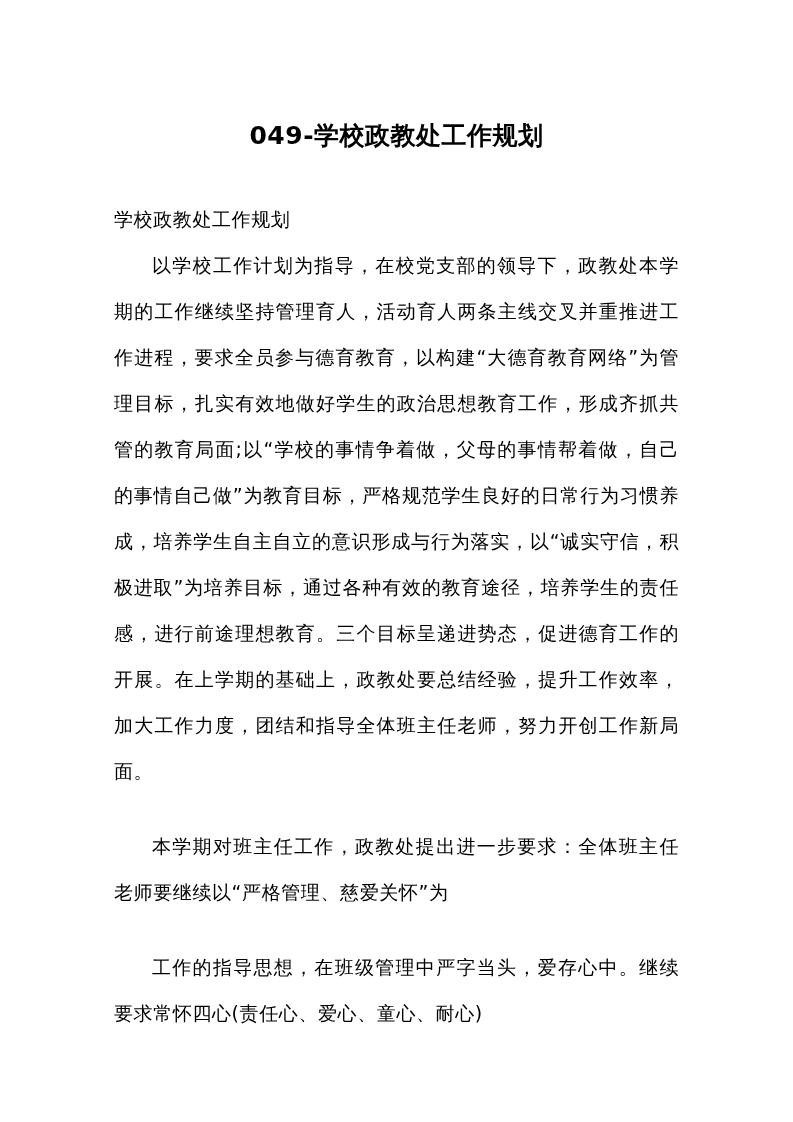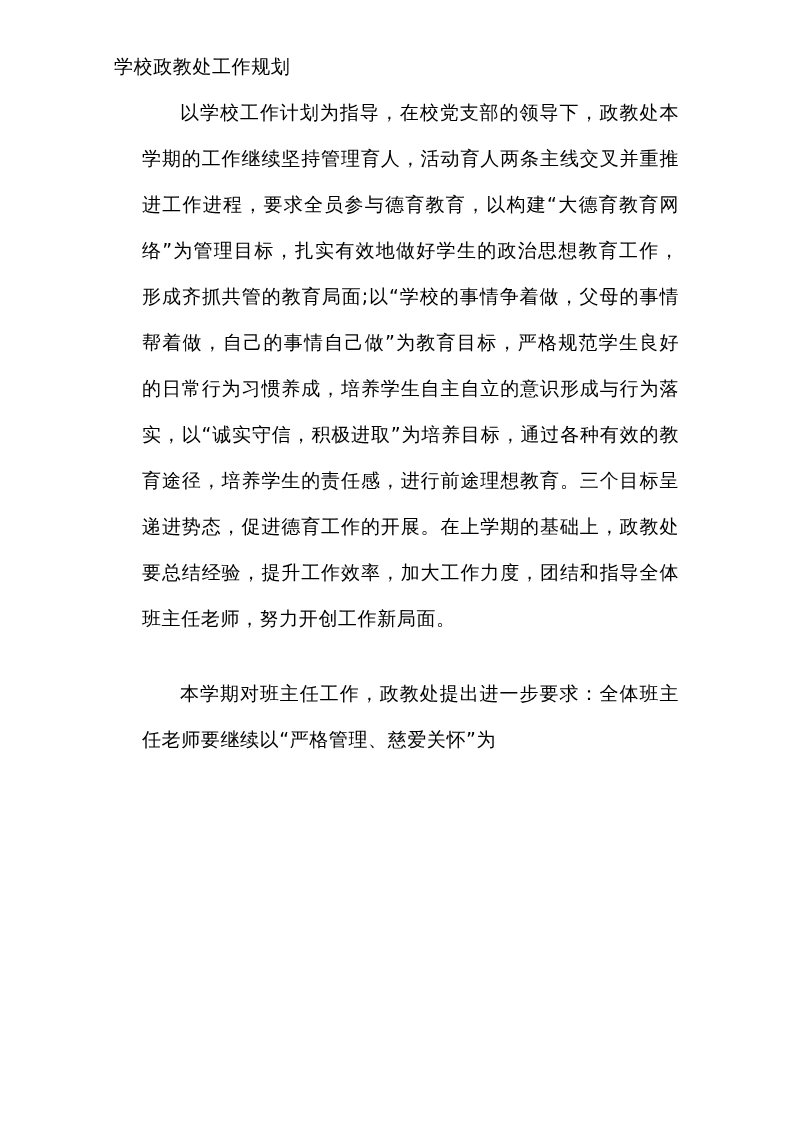--- a/index.html
+++ b/index.html
@@ -41,39 +41,40 @@
     margin: 0 0 0 0;
     font-size: 19px;
     line-height: 2.42;
     text-align: justify;
     text-justify: inter-ideograph;
     letter-spacing: 0.6px;
     font-family: "DejaVu Sans", "Liberation Sans", sans-serif;
   }
   p.indent {
     text-indent: 2em;
-    margin-left: 28px;
   }
   p.spacer-after {
     margin-bottom: 29px;
   }
   .lead {
     margin-bottom: 30px;
   }
 </style>
 </head>
 <body>
 
 <div class="page">
 
+  <h1 class="doc-title">049-学校政教处工作规划</h1>
 
   <div class="body-block">
 
     <p class="para lead">学校政教处工作规划</p>
 
     <p class="para indent spacer-after">以学校工作计划为指导，在校党支部的领导下，政教处本学期的工作继续坚持管理育人，活动育人两条主线交叉并重推进工作进程，要求全员参与德育教育，以构建“大德育教育网络”为管理目标，扎实有效地做好学生的政治思想教育工作，形成齐抓共管的教育局面;以“学校的事情争着做，父母的事情帮着做，自己的事情自己做”为教育目标，严格规范学生良好的日常行为习惯养成，培养学生自主自立的意识形成与行为落实，以“诚实守信，积极进取”为培养目标，通过各种有效的教育途径，培养学生的责任感，进行前途理想教育。三个目标呈递进势态，促进德育工作的开展。在上学期的基础上，政教处要总结经验，提升工作效率，加大工作力度，团结和指导全体班主任老师，努力开创工作新局面。</p>
 
     <p class="para indent spacer-after">本学期对班主任工作，政教处提出进一步要求：全体班主任老师要继续以“严格管理、慈爱关怀”为</p>
 
+    <p class="para indent">工作的指导思想，在班级管理中严字当头，爱存心中。继续要求常怀四心(责任心、爱心、童心、耐心)</p>
 
   </div>
 
 </div>
 
 </body></html>

